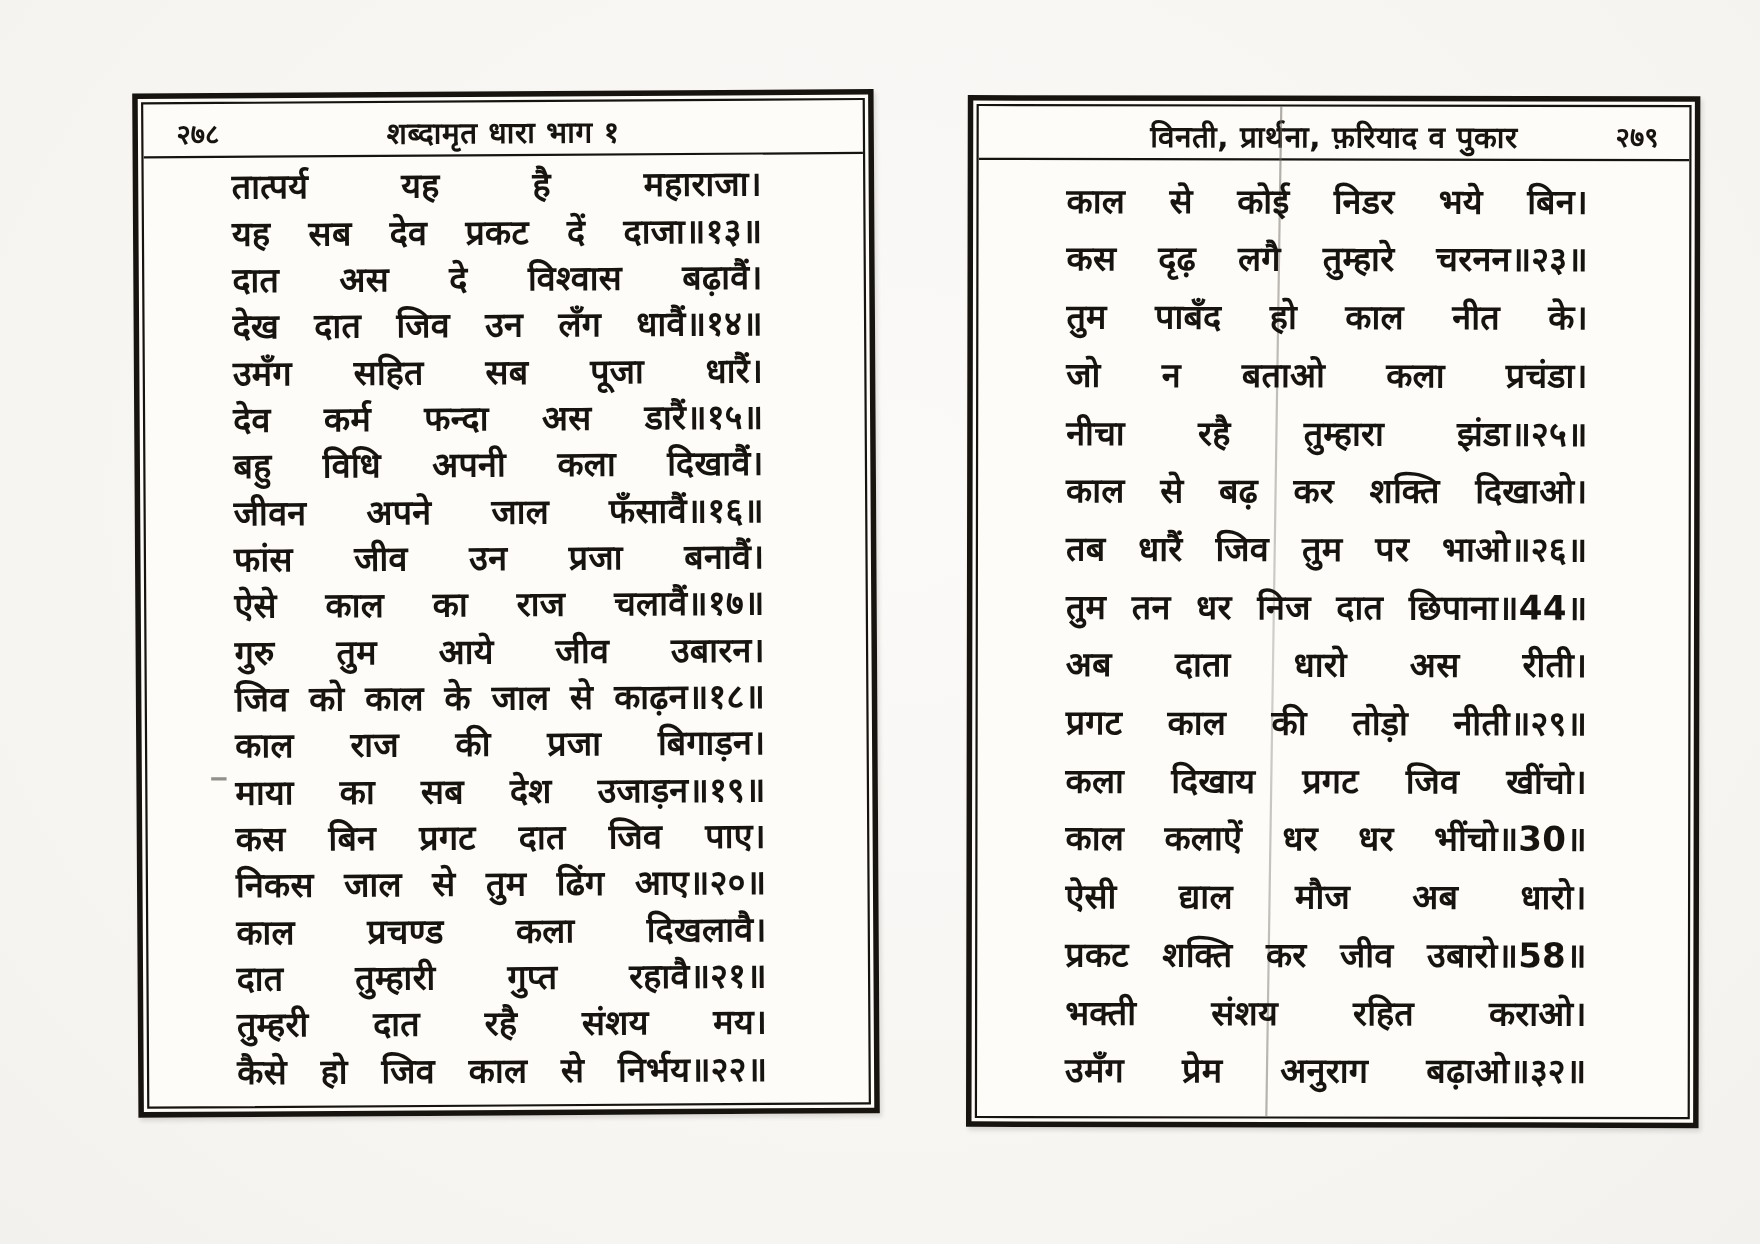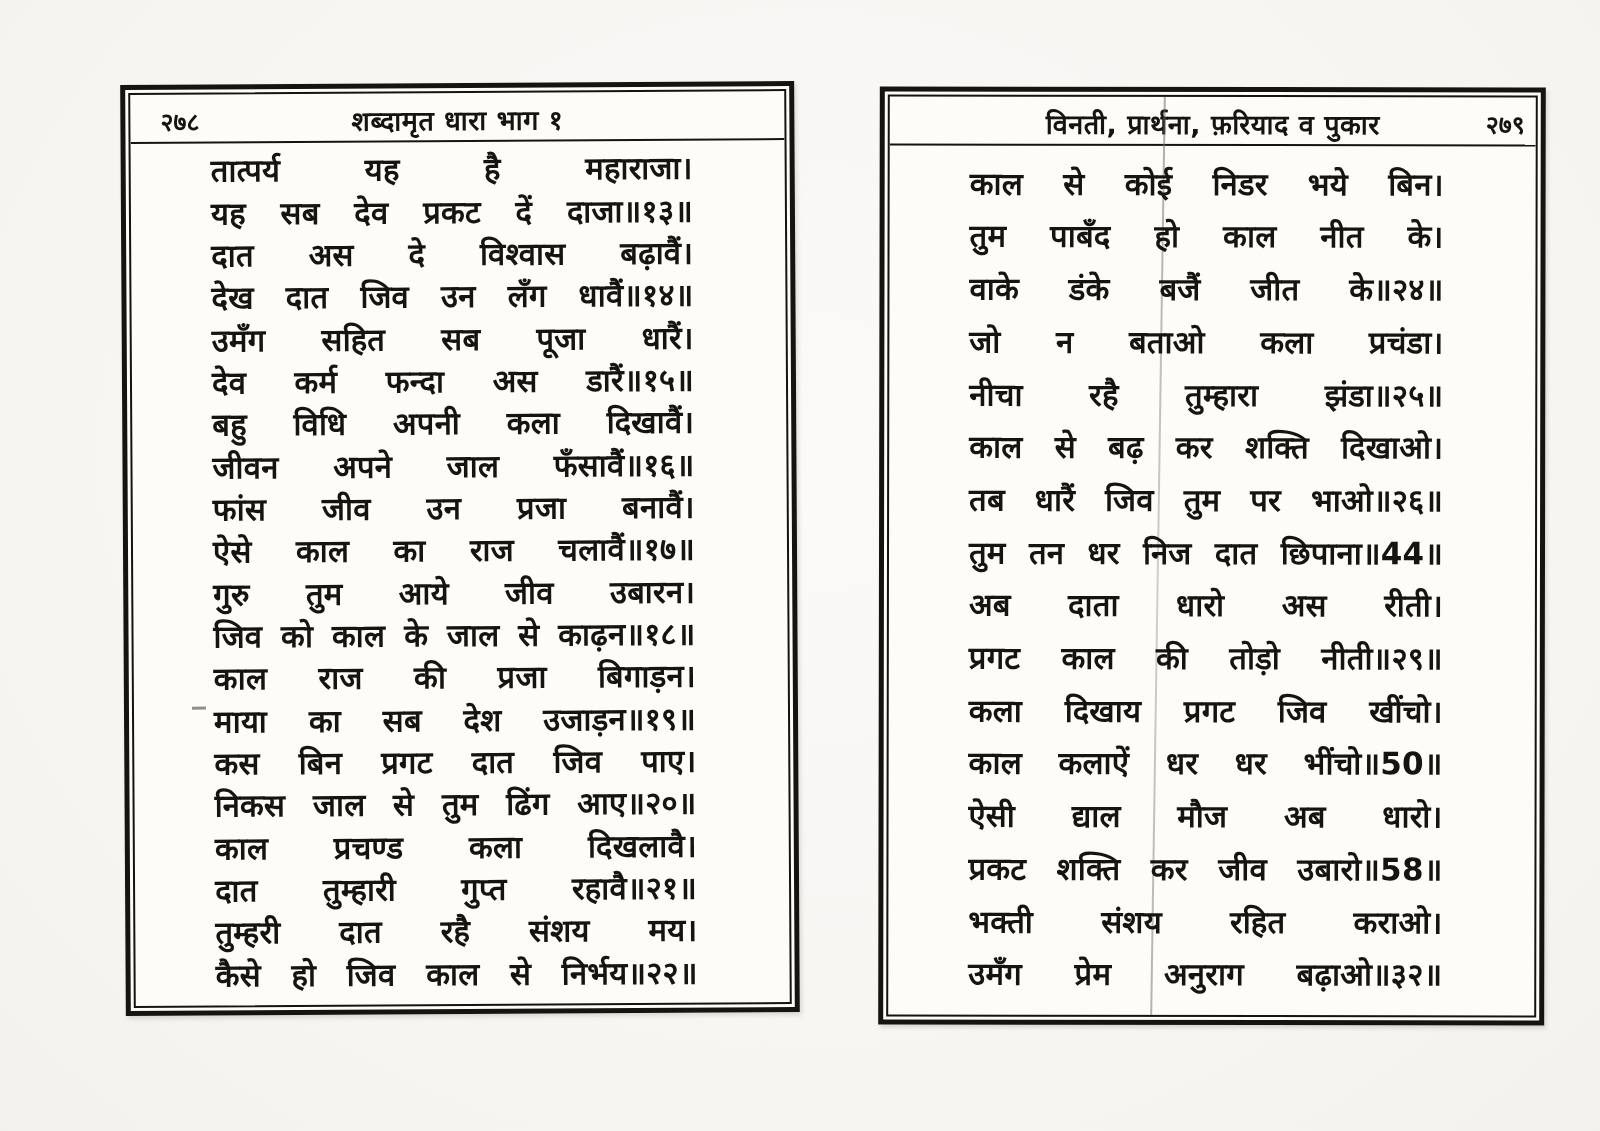--- a/index.html
+++ b/index.html
@@ -59,21 +59,21 @@
     letter-spacing: 0.5px;
   }
   .pageno {
     position: absolute;
     top: 9px;
     font-size: 25px;
     font-weight: 700;
     color: #17140f;
   }
   .pageno-left  { left: 30px; }
-  .pageno-right { right: 11px; }
+  .pageno-right { right: 28px; }
   .page-body {
     flex: 1 1 auto;
     display: flex;
     flex-direction: column;
     justify-content: space-evenly;
     padding: 6px 92px 8px 80px;
     position: relative;
     z-index: 2;
   }
   .verse-line {
@@ -146,31 +146,31 @@
 
   <div class="page page-right">
     <div class="page-inner">
       <div class="fold-line"></div>
       <div class="page-header">
         <div class="header-title">विनती, प्रार्थना, फ़रियाद व पुकार</div>
         <span class="pageno pageno-right">२७९</span>
       </div>
       <div class="page-body">
         <div class="verse-line">काल से कोई निडर भये बिन।</div>
+        <div class="verse-line">कस दृढ़ लगै तुम्हारे चरनन॥२३॥</div>
         <div class="verse-line">तुम पाबँद हो काल नीत के।</div>
-        <div class="verse-line">वाके डंके बजैं जीत के॥२४॥</div>
         <div class="verse-line">जो न बताओ कला प्रचंडा।</div>
         <div class="verse-line">नीचा रहै तुम्हारा झंडा॥२५॥</div>
         <div class="verse-line">काल से बढ़ कर शक्ति दिखाओ।</div>
         <div class="verse-line">तब धारैं जिव तुम पर भाओ॥२६॥</div>
         <div class="verse-line">तुम तन धर निज दात छिपाना॥44॥</div>
         <div class="verse-line">अब दाता धारो अस रीती।</div>
         <div class="verse-line">प्रगट काल की तोड़ो नीती॥२९॥</div>
         <div class="verse-line">कला दिखाय प्रगट जिव खींचो।</div>
-        <div class="verse-line">काल कलाऐं धर धर भींचो॥50॥</div>
+        <div class="verse-line">काल कलाऐं धर धर भींचो॥30॥</div>
         <div class="verse-line">ऐसी द्याल मौज अब धारो।</div>
         <div class="verse-line">प्रकट शक्ति कर जीव उबारो॥58॥</div>
         <div class="verse-line">भक्ती संशय रहित कराओ।</div>
         <div class="verse-line">उमँग प्रेम अनुराग बढ़ाओ॥३२॥</div>
       </div>
     </div>
   </div>
 
 </div>
 

